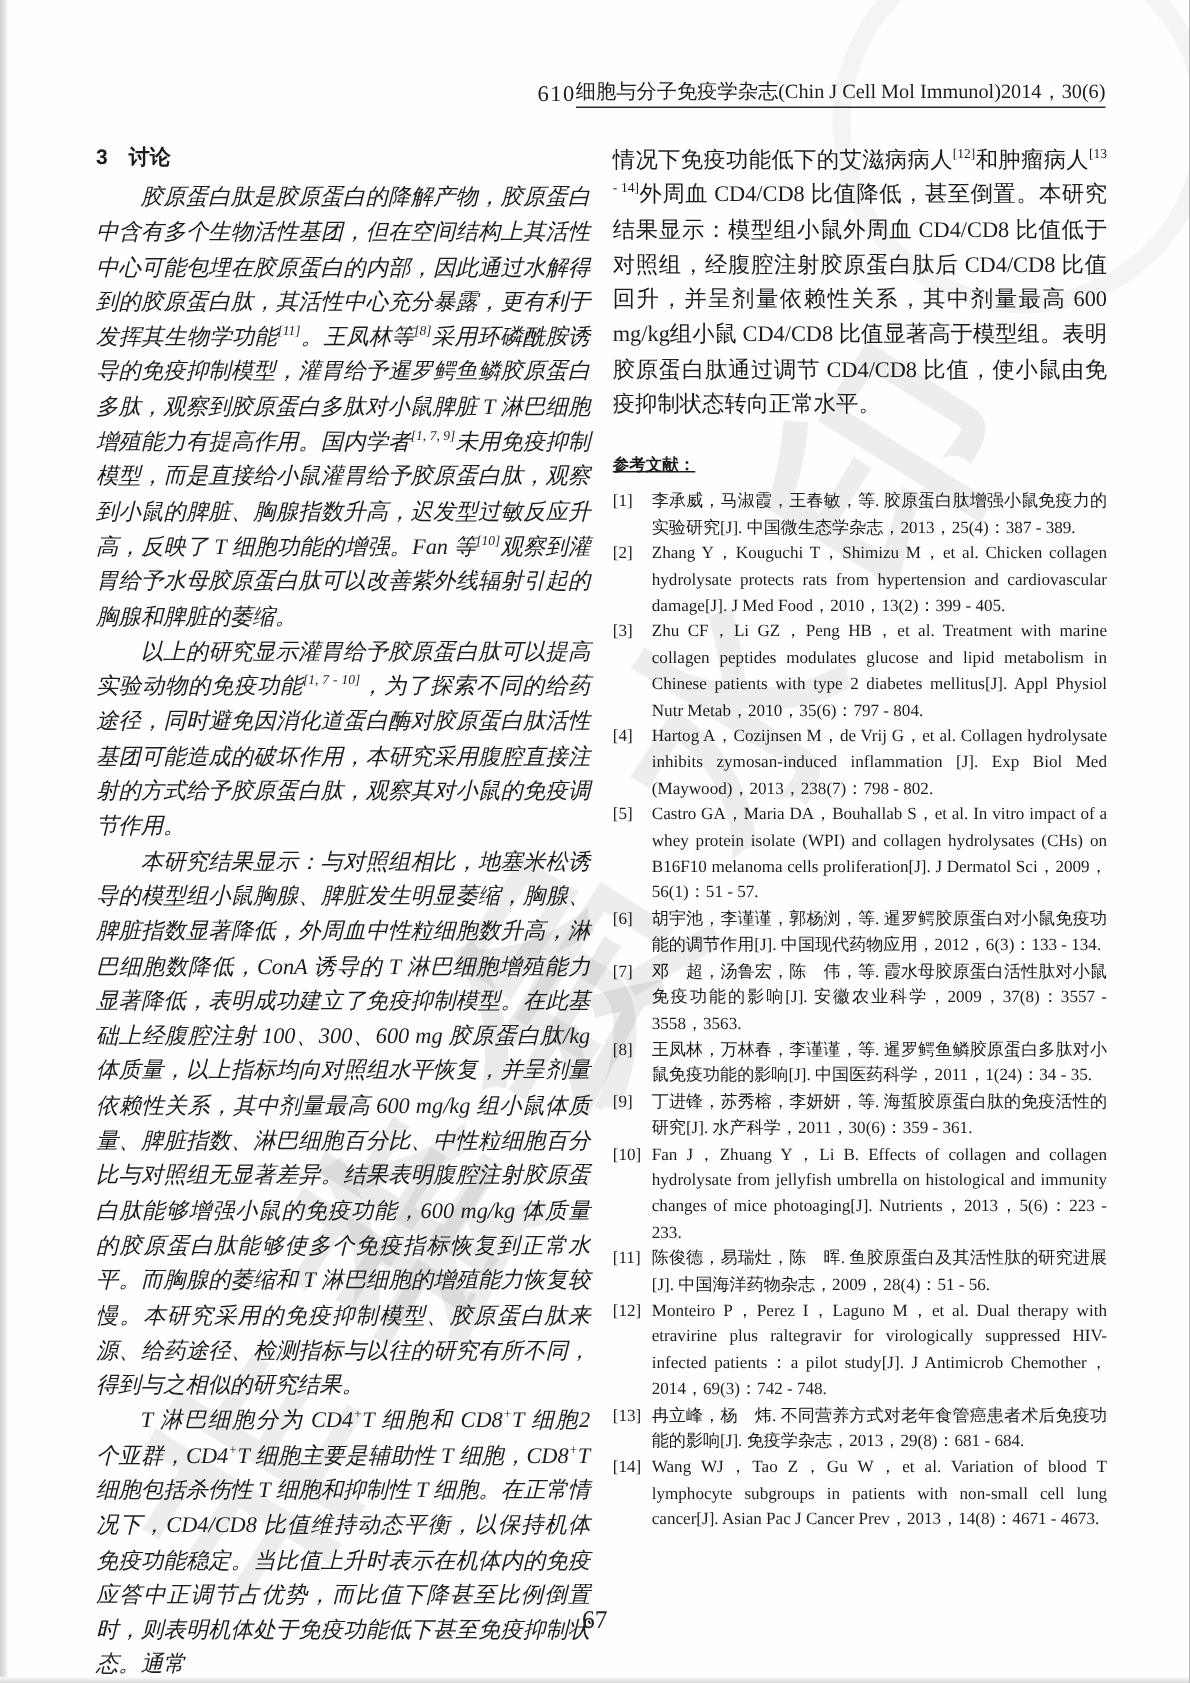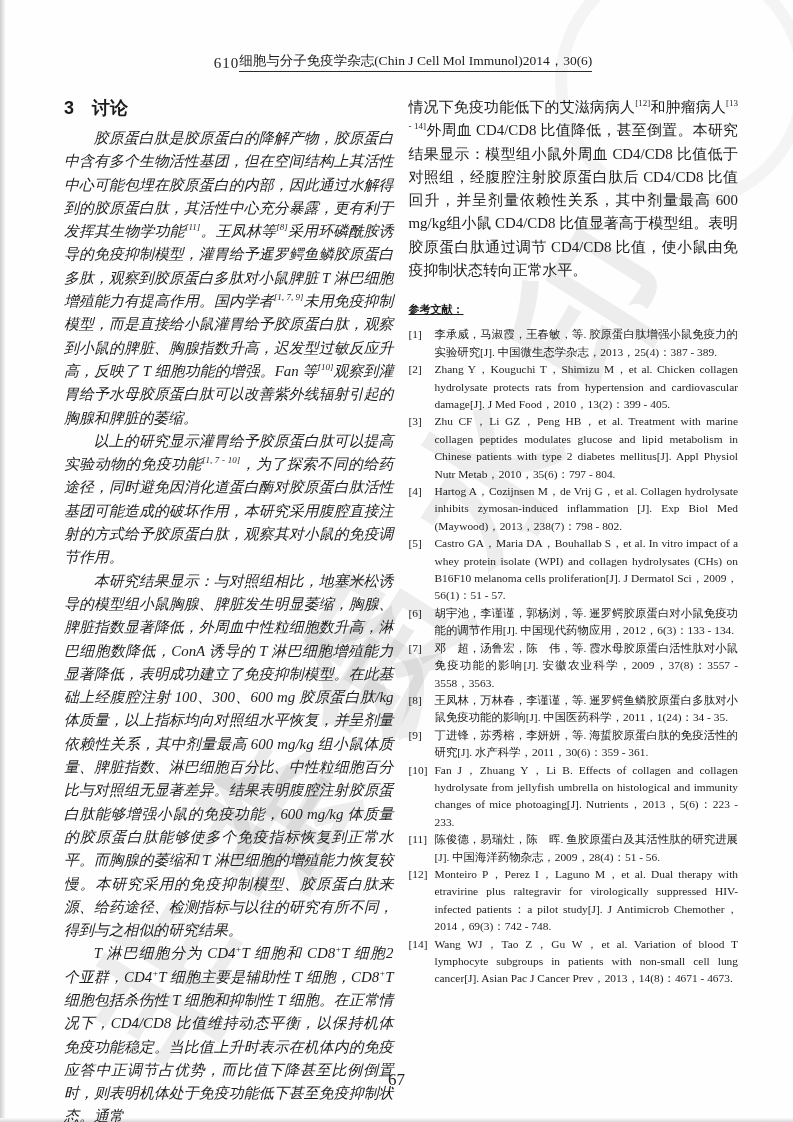--- a/index.html
+++ b/index.html
@@ -27,29 +27,29 @@
     transform:rotate(-58deg);transform-origin:left top;
     font-size:140px;letter-spacing:40px;white-space:nowrap;
     color:rgba(100,100,100,0.13);font-weight:bold;pointer-events:none;
   }
   .wm-circle{
     position:absolute;left:555px;top:-45px;width:230px;height:230px;
     border:12px solid rgba(120,120,120,0.07);border-radius:50%;pointer-events:none;
   }
 
   
-  .hdr{position:absolute;top:52px;left:69px;right:56px;display:flex;justify-content:center;align-items:flex-end;}
+  .hdr{position:absolute;top:52px;left:69px;right:56px;display:flex;justify-content:flex-end;align-items:flex-end;}
   .hdr-page{font-size:15px;letter-spacing:1px;}
   .hdr-journal{font-size:13.5px;border-bottom:1.2px solid #2a2a2a;padding-bottom:1px;}
 
   
   .cols{position:absolute;top:96px;left:64px;width:674px;display:flex;gap:15px;}
   .col{width:329.5px;}
 
-  .sec-heading{font-weight:bold;font-size:18px;margin:0 0 7px 0;font-family:"Liberation Sans","DejaVu Sans",sans-serif;}
+  .sec-heading{font-weight:bold;font-size:14px;margin:0 0 7px 0;font-family:"Liberation Sans","DejaVu Sans",sans-serif;}
   .para{
     margin:0;font-size:14.9px;line-height:23.3px;
     text-align:justify;text-justify:inter-character;
   }
   .para.indent{text-indent:2em;font-style:italic;}
   .para sup{font-size:9px;line-height:0;vertical-align:6px;letter-spacing:0;}
 
   .refs-heading{font-weight:bold;font-size:11px;margin:20px 0 9px 0;font-family:"Liberation Sans","DejaVu Sans",sans-serif;text-decoration:underline;}
   .ref-item{display:flex;font-size:11.4px;line-height:17.4px;text-align:justify;text-justify:inter-character;}
   .ref-num{flex:0 0 26px;}
@@ -144,20 +144,24 @@
           <div class="ref-item">
             <span class="ref-num">[11]</span>
             <span class="ref-text">陈俊德，易瑞灶，陈　晖. 鱼胶原蛋白及其活性肽的研究进展[J]. 中国海洋药物杂志，2009，28(4)：51 - 56.</span>
           </div>
 
           <div class="ref-item">
             <span class="ref-num">[12]</span>
             <span class="ref-text">Monteiro P，Perez I，Laguno M，et al. Dual therapy with etravirine plus raltegravir for virologically suppressed HIV-infected patients：a pilot study[J]. J Antimicrob Chemother，2014，69(3)：742 - 748.</span>
           </div>
 
+          <div class="ref-item">
+            <span class="ref-num">[13]</span>
+            <span class="ref-text">冉立峰，杨　炜. 不同营养方式对老年食管癌患者术后免疫功能的影响[J]. 免疫学杂志，2013，29(8)：681 - 684.</span>
+          </div>
 
           <div class="ref-item">
             <span class="ref-num">[14]</span>
             <span class="ref-text">Wang WJ，Tao Z，Gu W，et al. Variation of blood T lymphocyte subgroups in patients with non-small cell lung cancer[J]. Asian Pac J Cancer Prev，2013，14(8)：4671 - 4673.</span>
           </div>
         </div>
     </div>
 
   </div>
 

